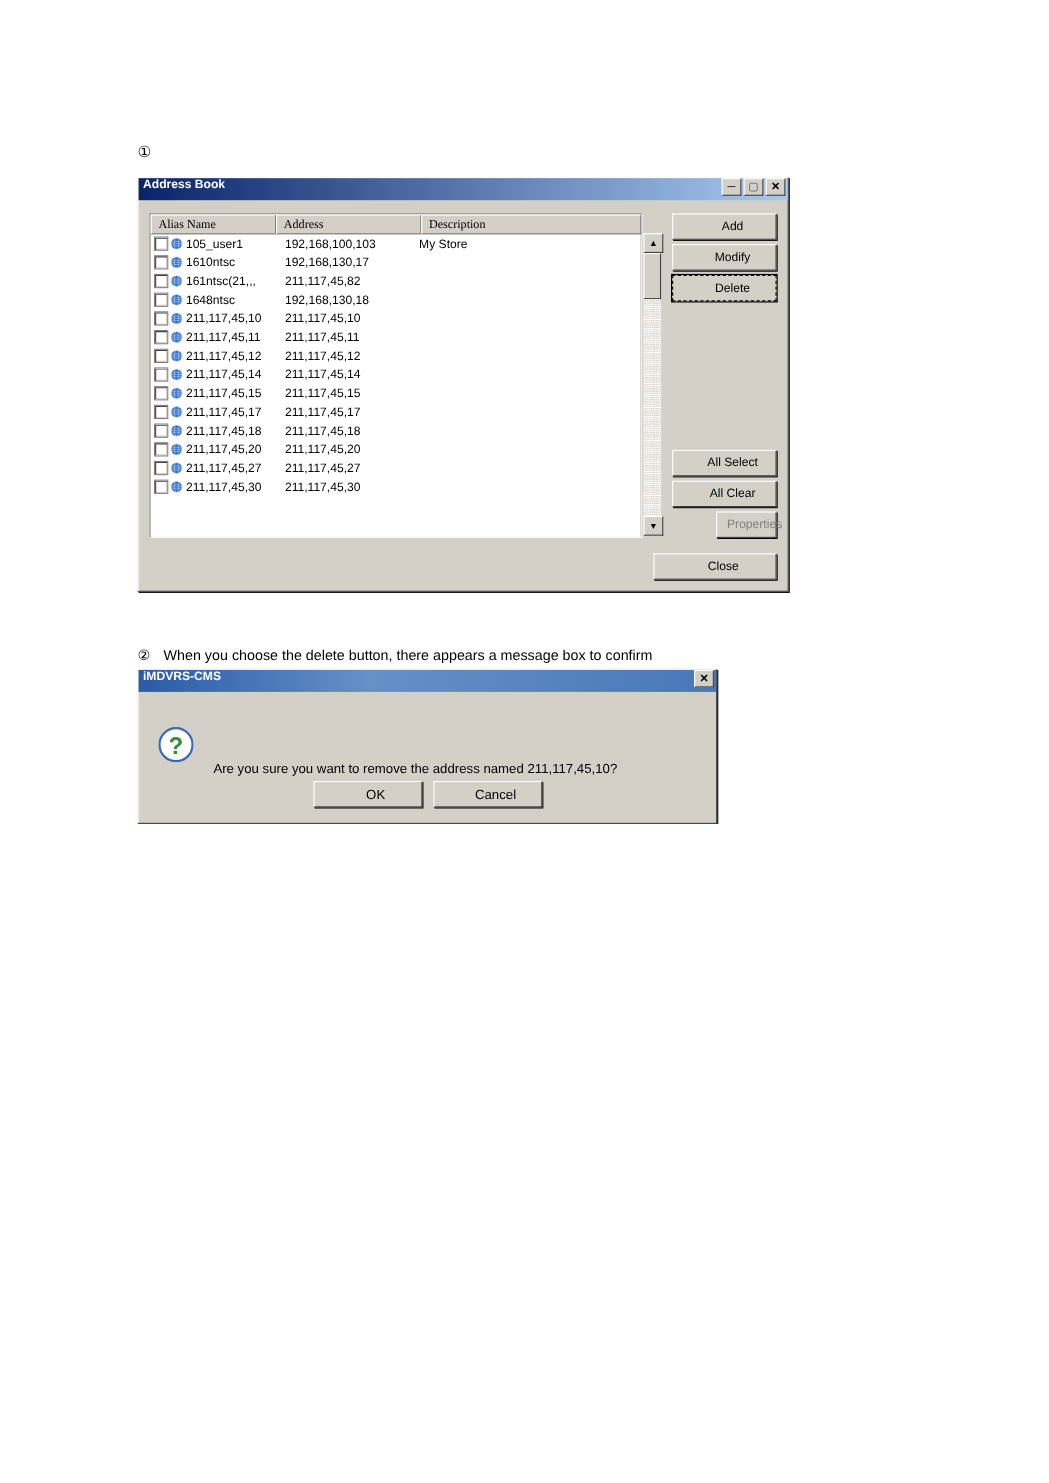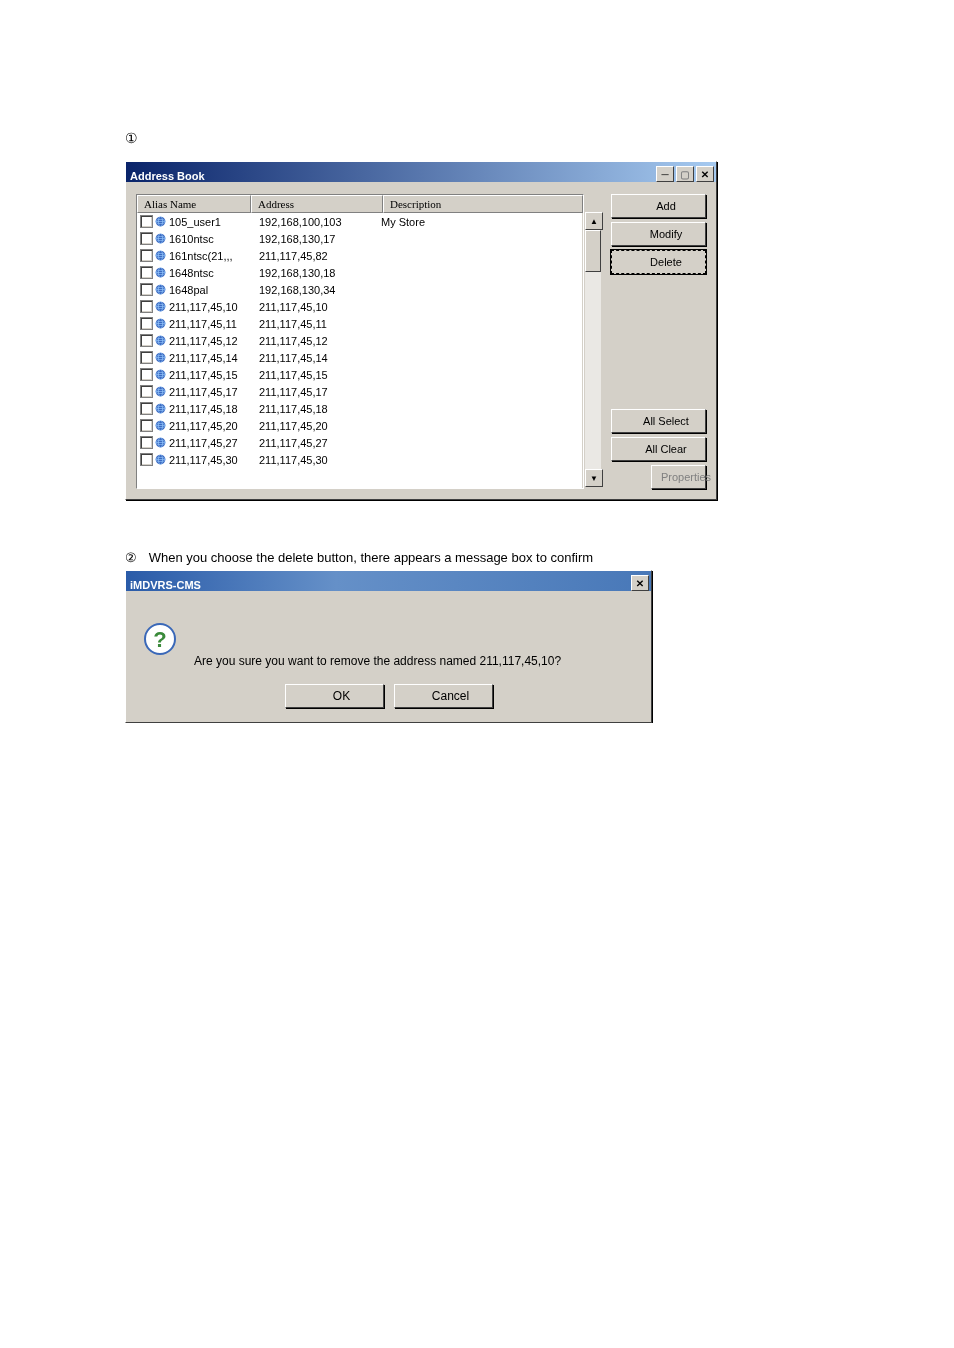--- a/index.html
+++ b/index.html
@@ -19,21 +19,21 @@
       border: 1px solid #404040;
       border-top-color: #ffffff;
       border-left-color: #ffffff;
       box-shadow: 1px 1px 0 #000;
     }
     .titlebar {
       height: 20px;
       background: linear-gradient(to right, #0a246a, #a6caf0);
       color: #fff;
       display: flex;
-      align-items: flex-end;
+      align-items: flex-start;
       padding: 0 2px 0 4px;
       font-weight: bold;
       font-size: 11px;
     }
     .titlebar .title-text { flex: 1; }
     .titlebar-buttons { display: flex; gap: 0; }
     .titlebar-btn {
       width: 16px; height: 14px;
       background: #d4d0c8;
       border: 1px solid;
@@ -183,21 +183,21 @@
       flex-shrink: 0;
     }
     .msgbox-text {
       font-size: 12px;
       margin-top: 45px;
     }
     .msgbox-buttons {
       display: flex;
       justify-content: center;
       gap: 10px;
-      margin-top: 16px;
+      margin-top: 4px;
     }
     .msgbox-buttons .win-btn { width: 82px; height: 22px; font-size: 12px; }
   </style>
 </head>
 <body>
 
 <div class="marker">①</div>
 
 <div class="window">
   <div class="titlebar">
@@ -258,32 +258,20 @@
                 <div class="row">
                   <span class="checkbox"></span>
                   <span class="icon-globe"><svg viewBox="0 0 16 16">
                       <circle cx="8" cy="8" r="6" fill="#3a68c0"></circle>
                       <ellipse cx="8" cy="8" rx="6" ry="2.5" fill="none" stroke="#9cf" stroke-width="0.8"></ellipse>
                       <ellipse cx="8" cy="8" rx="2.5" ry="6" fill="none" stroke="#9cf" stroke-width="0.8"></ellipse>
                       <path d="M2 8h12" stroke="#9cf" stroke-width="0.8"></path>
                     </svg></span>
                   <span class="cell-alias">1648ntsc</span>
                   <span class="cell-address">192,168,130,18</span>
-                  <span class="cell-desc"></span>
-                </div>
-                <div class="row">
-                  <span class="checkbox"></span>
-                  <span class="icon-globe"><svg viewBox="0 0 16 16">
-                      <circle cx="8" cy="8" r="6" fill="#3a68c0"></circle>
-                      <ellipse cx="8" cy="8" rx="6" ry="2.5" fill="none" stroke="#9cf" stroke-width="0.8"></ellipse>
-                      <ellipse cx="8" cy="8" rx="2.5" ry="6" fill="none" stroke="#9cf" stroke-width="0.8"></ellipse>
-                      <path d="M2 8h12" stroke="#9cf" stroke-width="0.8"></path>
-                    </svg></span>
-                  <span class="cell-alias">1648pal</span>
-                  <span class="cell-address">192,168,130,34</span>
                   <span class="cell-desc"></span>
                 </div>
                 <div class="row">
                   <span class="checkbox"></span>
                   <span class="icon-globe"><svg viewBox="0 0 16 16">
                       <circle cx="8" cy="8" r="6" fill="#3a68c0"></circle>
                       <ellipse cx="8" cy="8" rx="6" ry="2.5" fill="none" stroke="#9cf" stroke-width="0.8"></ellipse>
                       <ellipse cx="8" cy="8" rx="2.5" ry="6" fill="none" stroke="#9cf" stroke-width="0.8"></ellipse>
                       <path d="M2 8h12" stroke="#9cf" stroke-width="0.8"></path>
                     </svg></span>
@@ -415,20 +403,23 @@
       <div class="button-col">
         <div class="win-btn">Add</div>
         <div class="win-btn">Modify</div>
         <div class="win-btn focused">Delete</div>
         <div class="spacer"></div>
         <div class="win-btn">All Select</div>
         <div class="win-btn">All Clear</div>
         <div class="win-btn disabled">Properties</div>
       </div>
     </div>
+    <div class="bottom-row">
+      <div class="win-btn">Close</div>
+    </div>
   </div>
 </div>
 
 <div class="step2">
   <span>②</span>
   <span>When you choose the delete button, there appears a message box to confirm</span>
 </div>
 
 <div class="msgbox">
   <div class="titlebar">

